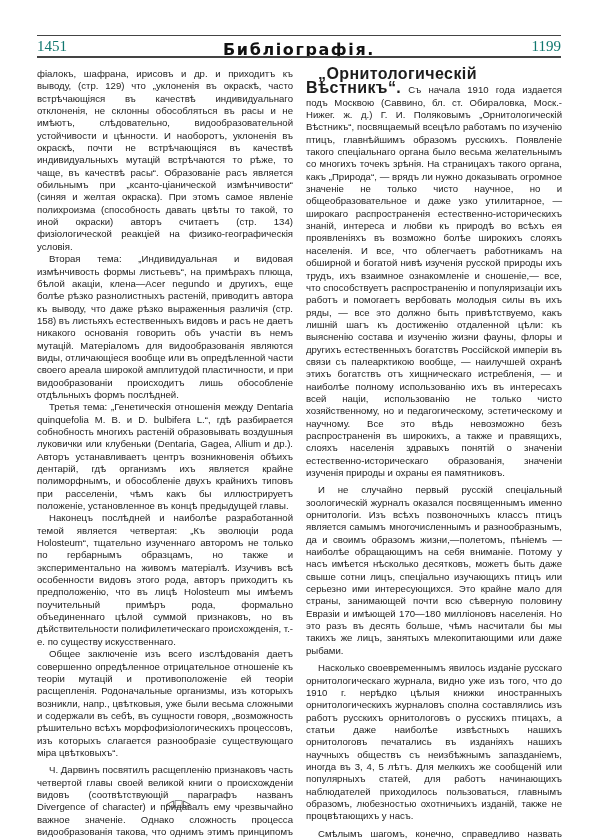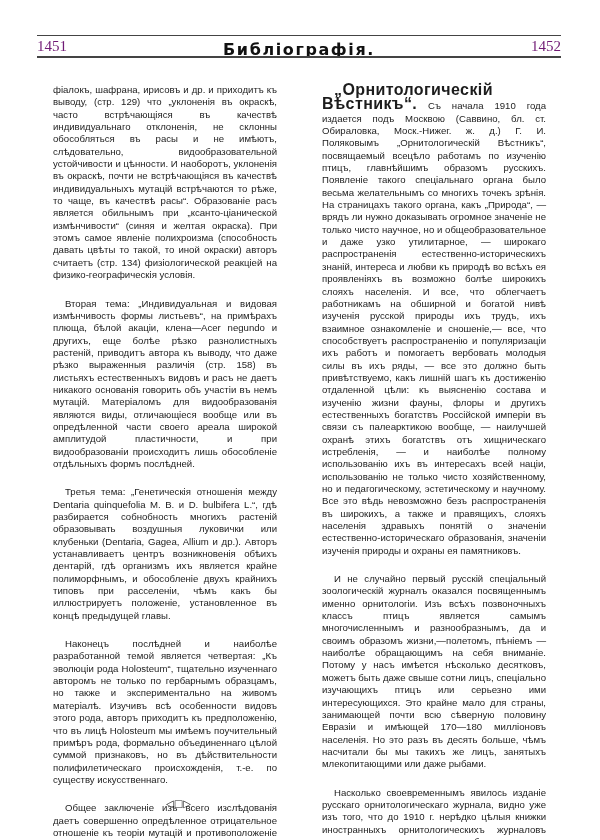--- a/index.html
+++ b/index.html
@@ -2,46 +2,46 @@
 <html><head>
   <meta charset="utf-8">
   <style>
     html, body { margin: 0; padding: 0; background: #ffffff; }
     body { width: 600px; height: 840px; position: relative; overflow: hidden; color: #1a1a1a; }
     .page { position: absolute; left: 0; top: 0; width: 600px; height: 840px; }
     .header { position: absolute; left: 37px; top: 35px; width: 524px; height: 22px; }
     .rule { position: absolute; left: 0; width: 100%; background: #444; }
     .rule-top { top: 0; height: 1px; }
     .rule-bottom { top: 21px; height: 2px; }
-    .pg { position: absolute; top: 4px; font-family: "Liberation Serif", serif; font-size: 15px; line-height: 15px; color: #701a75; }
+    .pg { position: absolute; top: 4px; font-family: "Liberation Serif", serif; font-size: 15px; line-height: 15px; color: #0f766e; }
     .pg-left { left: 0; }
     .pg-right { right: 0; }
     .running { position: absolute; top: 5px; left: 0; width: 100%; text-align: center;
       font-family: "DejaVu Sans", sans-serif; font-size: 16px; letter-spacing: 1.6px; font-weight: bold; color: #111; }
     .col { position: absolute; top: 68px; width: 256px;
       font-family: "Liberation Sans", sans-serif; font-size: 9.6px; line-height: 12.35px;
       text-align: justify; color: #1c1c1c; }
     .col-left { left: 37px; }
     .col-right { left: 306px; }
-    .col p { margin: 16px; text-indent: 12px; hyphens: manual; }
+    .col p { margin: 0; text-indent: 12px; hyphens: manual; }
     .col p.noindent { text-indent: 0; }
     .col p.gap { margin-top: 5px; }
     .title { font-weight: bold; font-size: 16px; letter-spacing: 0.4px; }
     .ornament { position: absolute; left: 166px; top: 798px; font-family: "DejaVu Sans", sans-serif; font-size: 10px; color: #222; }
   </style>
 </head>
 <body>
 
 <div class="page">
 
   <div class="header">
     <div class="rule rule-top"></div>
     <span class="pg pg-left">1451</span>
     <span class="running">Библіографія.</span>
-    <span class="pg pg-right">1452</span>
+    <span class="pg pg-right">1199</span>
     <div class="rule rule-bottom"></div>
   </div>
 
   <div class="col col-left">
     <p class="noindent">фіалокъ, шафрана, ирисовъ и др. и приходитъ къ выводу, (стр. 129) что „уклоненія въ окраскѣ, часто встрѣчающіяся въ качествѣ индивидуальнаго отклоненія, не склонны обособляться въ расы и не имѣютъ, слѣдовательно, видообразовательной устойчивости и цѣнности. И наоборотъ, уклоненія въ окраскѣ, почти не встрѣчающіяся въ качествѣ индивидуальныхъ мутацій встрѣчаются то рѣже, то чаще, въ качествѣ расы“. Образованіе расъ является обильнымъ при „ксанто-ціанической измѣнчивости“ (синяя и желтая окраска). При этомъ самое явленіе полихроизма (способность давать цвѣты то такой, то иной окраски) авторъ считаетъ (стр. 134) физіологической реакціей на физико-географическія условія.</p>
     <p>Вторая тема: „Индивидуальная и видовая измѣнчивость формы листьевъ“, на примѣрахъ плюща, бѣлой акаціи, клена—Acer negundo и другихъ, еще болѣе рѣзко разнолистныхъ растеній, приводитъ автора къ выводу, что даже рѣзко выраженныя различія (стр. 158) въ листьяхъ естественныхъ видовъ и расъ не даетъ никакого основанія говорить объ участіи въ немъ мутацій. Матеріаломъ для видообразованія являются виды, отличающіеся вообще или въ опредѣленной части своего ареала широкой амплитудой пластичности, и при видообразованіи происходитъ лишь обособленіе отдѣльныхъ формъ послѣдней.</p>
     <p>Третья тема: „Генетическія отношенія между Dentaria quinquefolia M. B. и D. bulbifera L.“, гдѣ разбирается собнобность многихъ растеній образовывать воздушныя луковички или клубеньки (Dentaria, Gagea, Allium и др.). Авторъ устанавливаетъ центръ возникновенія обѣихъ дентарій, гдѣ организмъ ихъ является крайне полиморфнымъ, и обособленіе двухъ крайнихъ типовъ при расселеніи, чѣмъ какъ бы иллюстрируетъ положеніе, установленное въ концѣ предыдущей главы.</p>
     <p>Наконецъ послѣдней и наиболѣе разработанной темой является четвертая: „Къ эволюціи рода Holosteum“, тщательно изученнаго авторомъ не только по гербарнымъ образцамъ, но также и экспериментально на живомъ матеріалѣ. Изучивъ всѣ особенности видовъ этого рода, авторъ приходитъ къ предположенію, что въ лицѣ Holosteum мы имѣемъ поучительный примѣръ рода, формально объединеннаго цѣлой суммой признаковъ, но въ дѣйствительности полифилетическаго происхожденія, т.-е. по существу искусственнаго.</p>
     <p>Общее заключеніе изъ всего изслѣдованія даетъ совершенно опредѣленное отрицательное отношеніе къ теоріи мутацій и противоположеніе ей теоріи расщепленія. Родоначальные организмы, изъ которыхъ возникли, напр., цвѣтковыя, уже были весьма сложными и содержали въ себѣ, въ сущности говоря, „возможность рѣшительно всѣхъ морфофизіологическихъ процессовъ, изъ которыхъ слагается разнообразіе существующаго міра цвѣтковыхъ“.</p>
     <p class="gap">Ч. Дарвинъ посвятилъ расщепленію признаковъ часть четвертой главы своей великой книги о происхожденіи видовъ (соотвѣтствующій параграфъ названъ Divergence of character) и придавалъ ему чрезвычайно важное значеніе. Однако сложность процесса видообразованія такова, что однимъ этимъ принципомъ удовольствоваться нельзя и я съ огромнымъ удовольствіемъ прочитавъ книгу В. М. Таліева, съ еще большимъ удовольствіемъ замѣтилъ на ней подзаголовокъ, напечатанный на внутренней обложкѣ мелкими буквами: „Часть І-ая“. Значитъ, будетъ еще и 2-ая часть. Пожелаемъ ей скорѣйшаго выхода, а „опыту изслѣдованія“ — превращенія въ настоящую теорію видообразованія.</p>

